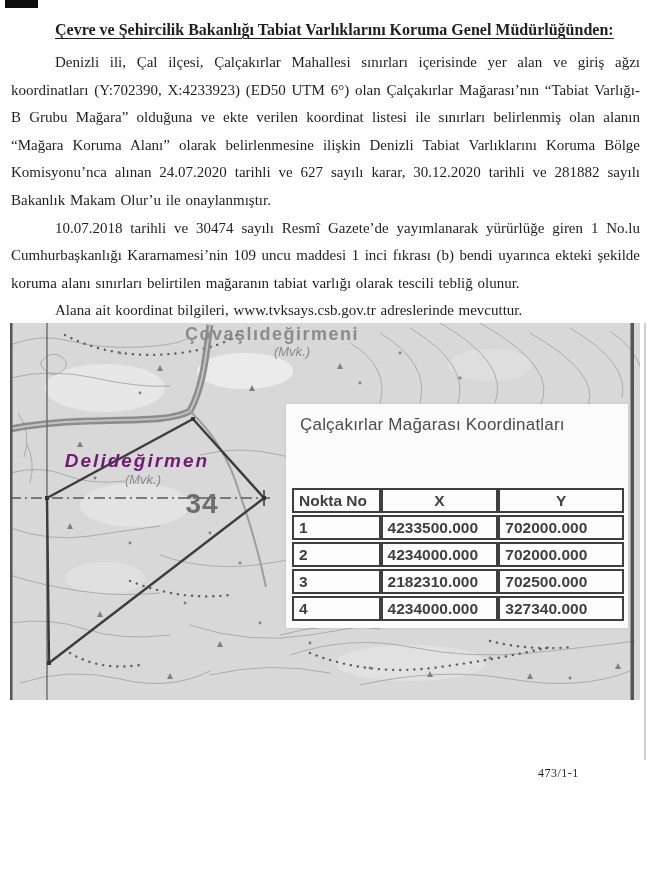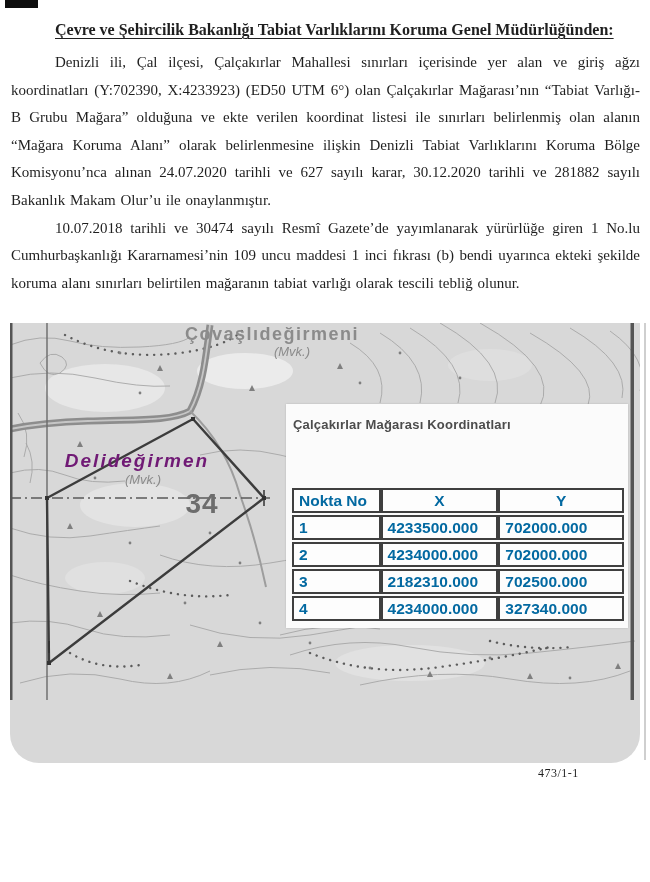--- a/index.html
+++ b/index.html
@@ -19,21 +19,21 @@
     margin:0 0 6px 0;text-indent:44px;
   }
   .doc-title span{text-decoration:underline;text-underline-offset:3px;text-align:right;}
   .body-par{
     margin:0;font-size:15px;line-height:27.6px;text-align:justify;
     text-indent:44px;word-spacing:1px;
   }
 
   
   .map{
-    position:absolute;left:10px;top:323px;width:630px;height:440px;
+    position:absolute;left:10px;top:323px;width:630px;height:377px;
     background:#d8d8d8;
     border-radius:29px;
   }
   .map svg{position:absolute;left:0;top:0;}
   .map-label{
     position:absolute;font-family:"Liberation Sans","DejaVu Sans",sans-serif;
     color:#8b8b8b;text-align:center;pointer-events:none;white-space:nowrap;
   }
   .lbl-top{left:162px;top:1px;width:200px;font-size:18px;font-weight:600;letter-spacing:1.5px;}
   .lbl-top-sub{left:182px;top:21px;width:200px;font-size:13px;font-style:italic;}
@@ -41,27 +41,27 @@
   .lbl-mid-sub{left:33px;top:149px;width:200px;font-size:13px;font-style:italic;}
   .lbl-parcel{left:170px;top:165px;width:44px;font-size:28px;font-weight:bold;color:#6d6d6d;letter-spacing:1px;}
 
   
   .panel{
     position:absolute;left:276px;top:81px;width:342px;height:224px;
     background:#fbfbfb;box-shadow:0 0 2px rgba(0,0,0,.15);
     font-family:"Liberation Sans","DejaVu Sans",sans-serif;
   }
   .panel-title{
-    margin:9px 10px 0 7px;font-size:13px;font-weight:bold;color:#4c4c4c;
+    margin:9px 10px 0 14px;font-size:17px;font-weight:normal;color:#4c4c4c;
     line-height:24px;letter-spacing:.2px;
   }
   .coord-table{
     position:absolute;left:6px;top:82px;width:332px;
     border-collapse:separate;border-spacing:0 2px;
-    font-size:15.5px;color:#0369a1;
+    font-size:15.5px;color:#404040;
   }
   .coord-table th,.coord-table td{
     border:2px solid #3f3f3f;height:21px;padding:0 0 0 5px;
     font-weight:600;background:#fdfdfd;text-align:left;
   }
   .coord-table th.c{text-align:center;padding:0;}
   .col-no{width:80px;}
   .col-x{width:114px;}
   .col-y{width:122px;}
 
@@ -74,20 +74,21 @@
 
 <div id="page">
 
   <div class="scan-bar"></div>
   <div class="scan-edge"></div>
 
   <div class="textblock">
     <p class="doc-title"><span>Çevre ve Şehircilik Bakanlığı Tabiat Varlıklarını Koruma Genel Müdürlüğünden:</span></p>
     <p class="body-par">Denizli ili, Çal ilçesi, Çalçakırlar Mahallesi sınırları içerisinde yer alan ve giriş ağzı koordinatları (Y:702390, X:4233923) (ED50 UTM 6°) olan Çalçakırlar Mağarası’nın “Tabiat Varlığı- B Grubu Mağara” olduğuna ve ekte verilen koordinat listesi ile sınırları belirlenmiş olan alanın “Mağara Koruma Alanı” olarak belirlenmesine ilişkin Denizli Tabiat Varlıklarını Koruma Bölge Komisyonu’nca alınan 24.07.2020 tarihli ve 627 sayılı karar, 30.12.2020 tarihli ve 281882 sayılı Bakanlık Makam Olur’u ile onaylanmıştır.</p>
     <p class="body-par">10.07.2018 tarihli ve 30474 sayılı Resmî Gazete’de yayımlanarak yürürlüğe giren 1 No.lu Cumhurbaşkanlığı Kararnamesi’nin 109 uncu maddesi 1 inci fıkrası (b) bendi uyarınca ekteki şekilde koruma alanı sınırları belirtilen mağaranın tabiat varlığı olarak tescili tebliğ olunur.</p>
+    <p class="body-par">Alana ait koordinat bilgileri, www.tvksays.csb.gov.tr adreslerinde mevcuttur.</p>
   </div>
 
   <div class="map">
     <svg width="630" height="377" viewBox="0 0 630 377">
       <rect x="0" y="0" width="630" height="377" fill="#d8d8d8"></rect>
 
       <ellipse cx="95" cy="65" rx="60" ry="24" fill="#e7e7e7"></ellipse>
       <ellipse cx="235" cy="48" rx="48" ry="18" fill="#ebebeb"></ellipse>
       <ellipse cx="125" cy="182" rx="55" ry="22" fill="#e3e3e3"></ellipse>
       <ellipse cx="480" cy="42" rx="42" ry="16" fill="#dedede"></ellipse>

